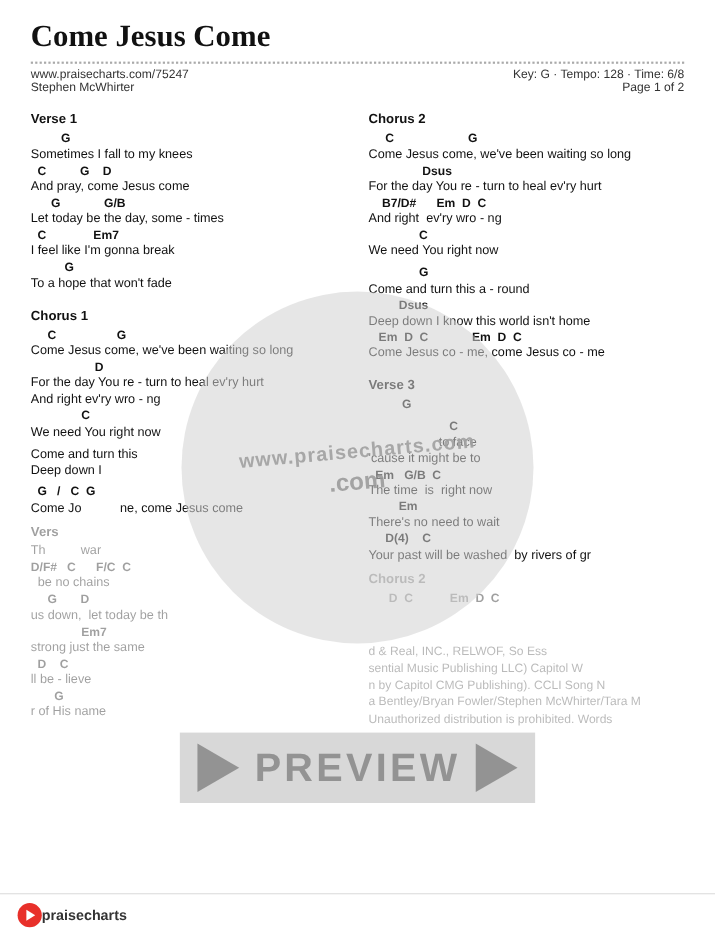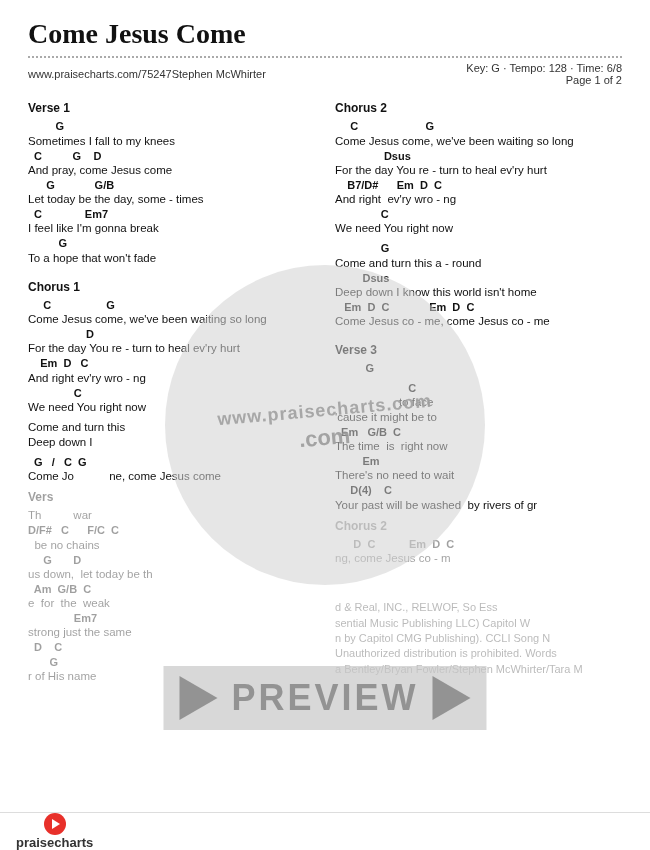--- a/index.html
+++ b/index.html
@@ -34,21 +34,21 @@
       border-top: 2px dotted #aaa;
       margin: 6px 0 4px 0;
     }
     .meta-row {
       display: flex;
       justify-content: space-between;
       align-items: center;
       font-size: 11px;
       color: #333;
     }
-    .meta-left { display: flex; }
+    .meta-left { display: flex; flex-direction: column; }
     .meta-right { text-align: right; }
 
     
     .content {
       display: flex;
       padding: 8px 28px 0 28px;
       gap: 20px;
     }
     .col {
       flex: 1;
@@ -160,21 +160,20 @@
       border-top: 1px solid #ddd;
       display: flex;
       align-items: center;
       padding: 0 16px;
       gap: 10px;
     }
     .praise-logo {
       display: flex;
       align-items: center;
       gap: 0;
-      flex-direction: column;
     }
     .logo-circle {
       width: 22px;
       height: 22px;
       border-radius: 50%;
       background: #e8302a;
       display: flex;
       align-items: center;
       justify-content: center;
     }
@@ -249,21 +248,20 @@
       <div class="section-title">Chorus 1</div>
       <div class="lyric-line">
         <div class="chord-row">     C                  G</div>
         <div class="lyric-text">Come Jesus come, we've been waiting so long</div>
       </div>
       <div class="lyric-line">
         <div class="chord-row">                   D</div>
         <div class="lyric-text">For the day You re - turn to heal ev'ry hurt</div>
       </div>
       <div class="lyric-line">
-        <div class="chord-row">    Em  D   C</div>
         <div class="lyric-text">And right ev'ry wro - ng</div>
       </div>
       <div class="lyric-line">
         <div class="chord-row">               C</div>
         <div class="lyric-text">We need You right now</div>
       </div>
       <div class="spacer"></div>
       <div class="lyric-line">
         <div class="lyric-text">Come and turn this</div>
       </div>
@@ -285,29 +283,26 @@
         </div>
         <div class="lyric-line">
           <div class="chord-row">D/F#   C      F/C  C</div>
           <div class="lyric-text">  be no chains</div>
         </div>
         <div class="lyric-line">
           <div class="chord-row">     G       D</div>
           <div class="lyric-text">us down,  let today be th</div>
         </div>
         <div class="lyric-line">
-          <div class="chord-row">  Am  G/B  C</div>
-          <div class="lyric-text">e  for  the  weak</div>
-        </div>
-        <div class="lyric-line">
           <div class="chord-row">               Em7</div>
           <div class="lyric-text">strong just the same</div>
         </div>
         <div class="lyric-line">
           <div class="chord-row">  D    C</div>
+          <div class="lyric-text">ll be - lieve</div>
         </div>
         <div class="lyric-line">
           <div class="chord-row">       G</div>
           <div class="lyric-text">r of His name</div>
         </div>
       </div>
 
     </div>
 
     <div class="col">
@@ -369,32 +364,31 @@
         <div class="chord-row">     D(4)    C</div>
         <div class="lyric-text">Your past will be washed  by rivers of gr</div>
       </div>
 
       <div class="spacer"></div>
 
       <div class="faded">
         <div class="section-title">Chorus 2</div>
         <div class="lyric-line">
           <div class="chord-row">      D  C           Em  D  C</div>
-          <div class="lyric-text">ng, come Jesus co - m</div>
         </div>
       </div>
 
       <div style="height:30px;"></div>
 
       <div class="faded" style="font-size:11px; color:#555; line-height:1.4; margin-top:4px;">
         <div>d &amp; Real, INC., RELWOF, So Ess</div>
         <div>sential Music Publishing LLC) Capitol W</div>
         <div>n by Capitol CMG Publishing). CCLI Song N</div>
+        <div>a Bentley/Bryan Fowler/Stephen McWhirter/Tara M</div>
         <div>Unauthorized distribution is prohibited. Words</div>
-        <div>a Bentley/Bryan Fowler/Stephen McWhirter/Tara M</div>
       </div>
 
     </div>
   </div>
 
   <div class="watermark-overlay">
     <div style="position:relative; width:320px; height:320px;">
       <div class="watermark-circle">
         <div class="watermark-text-top">www.praisecharts.com</div>
         <div class="watermark-text-domain">.com</div>

